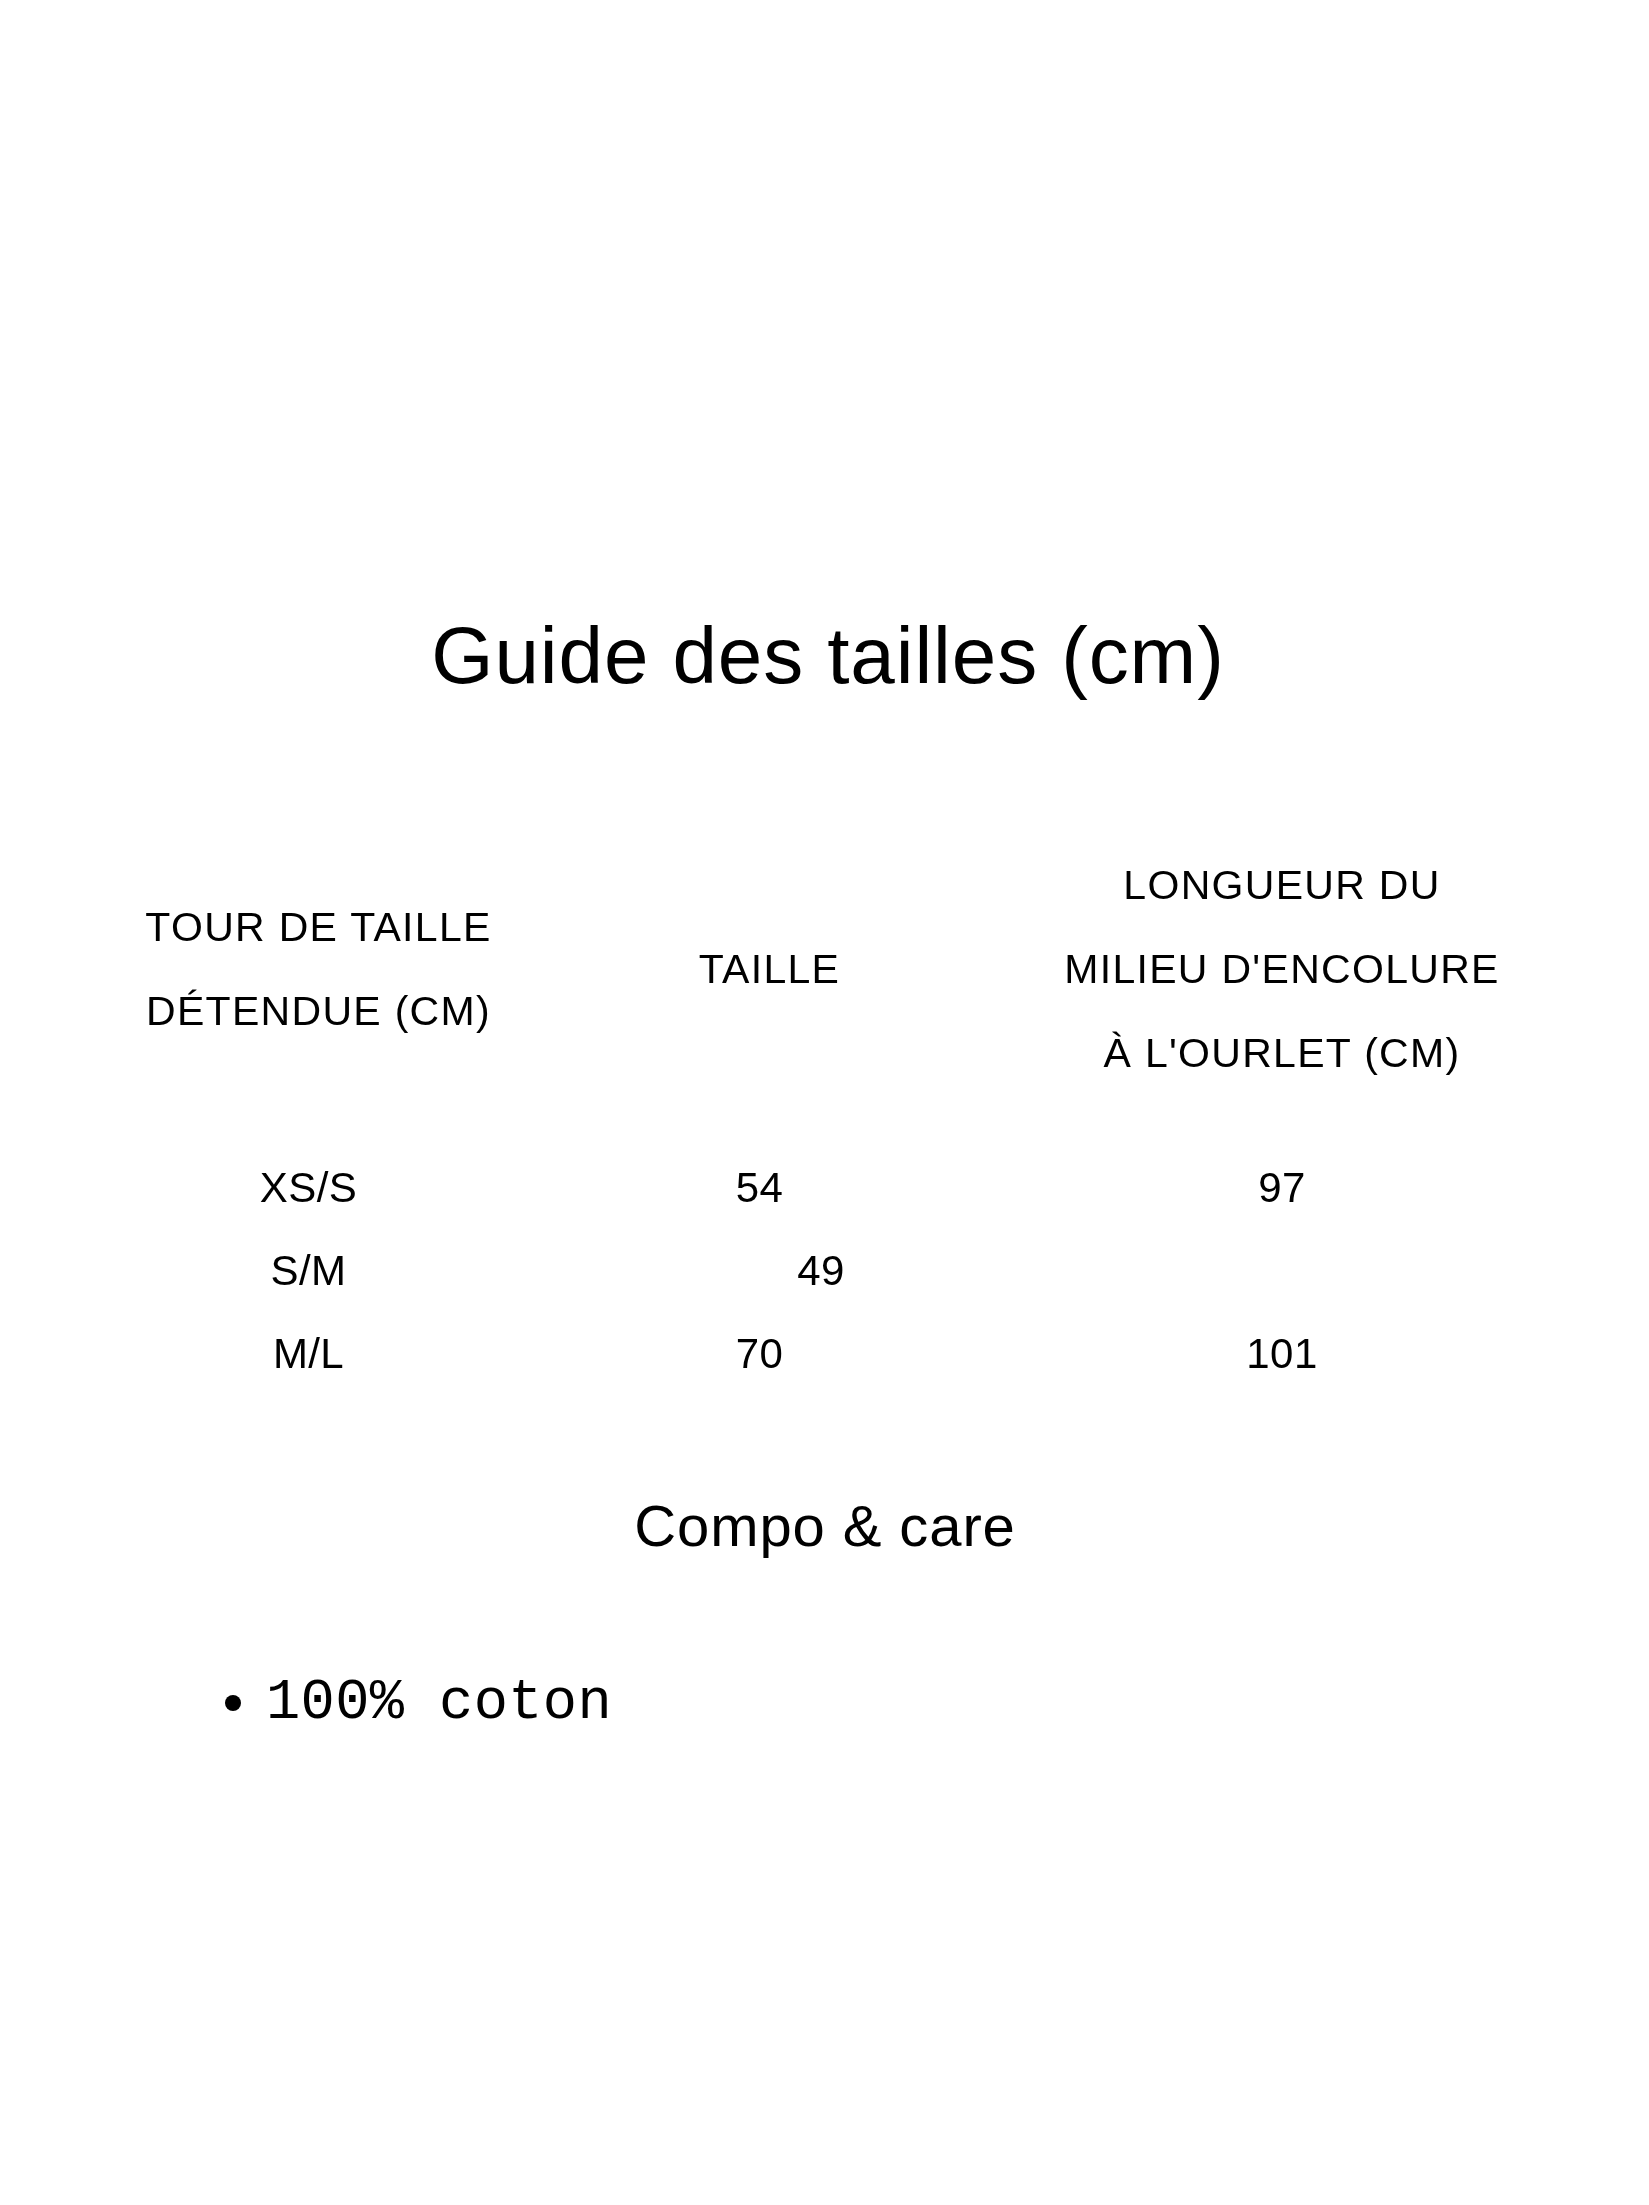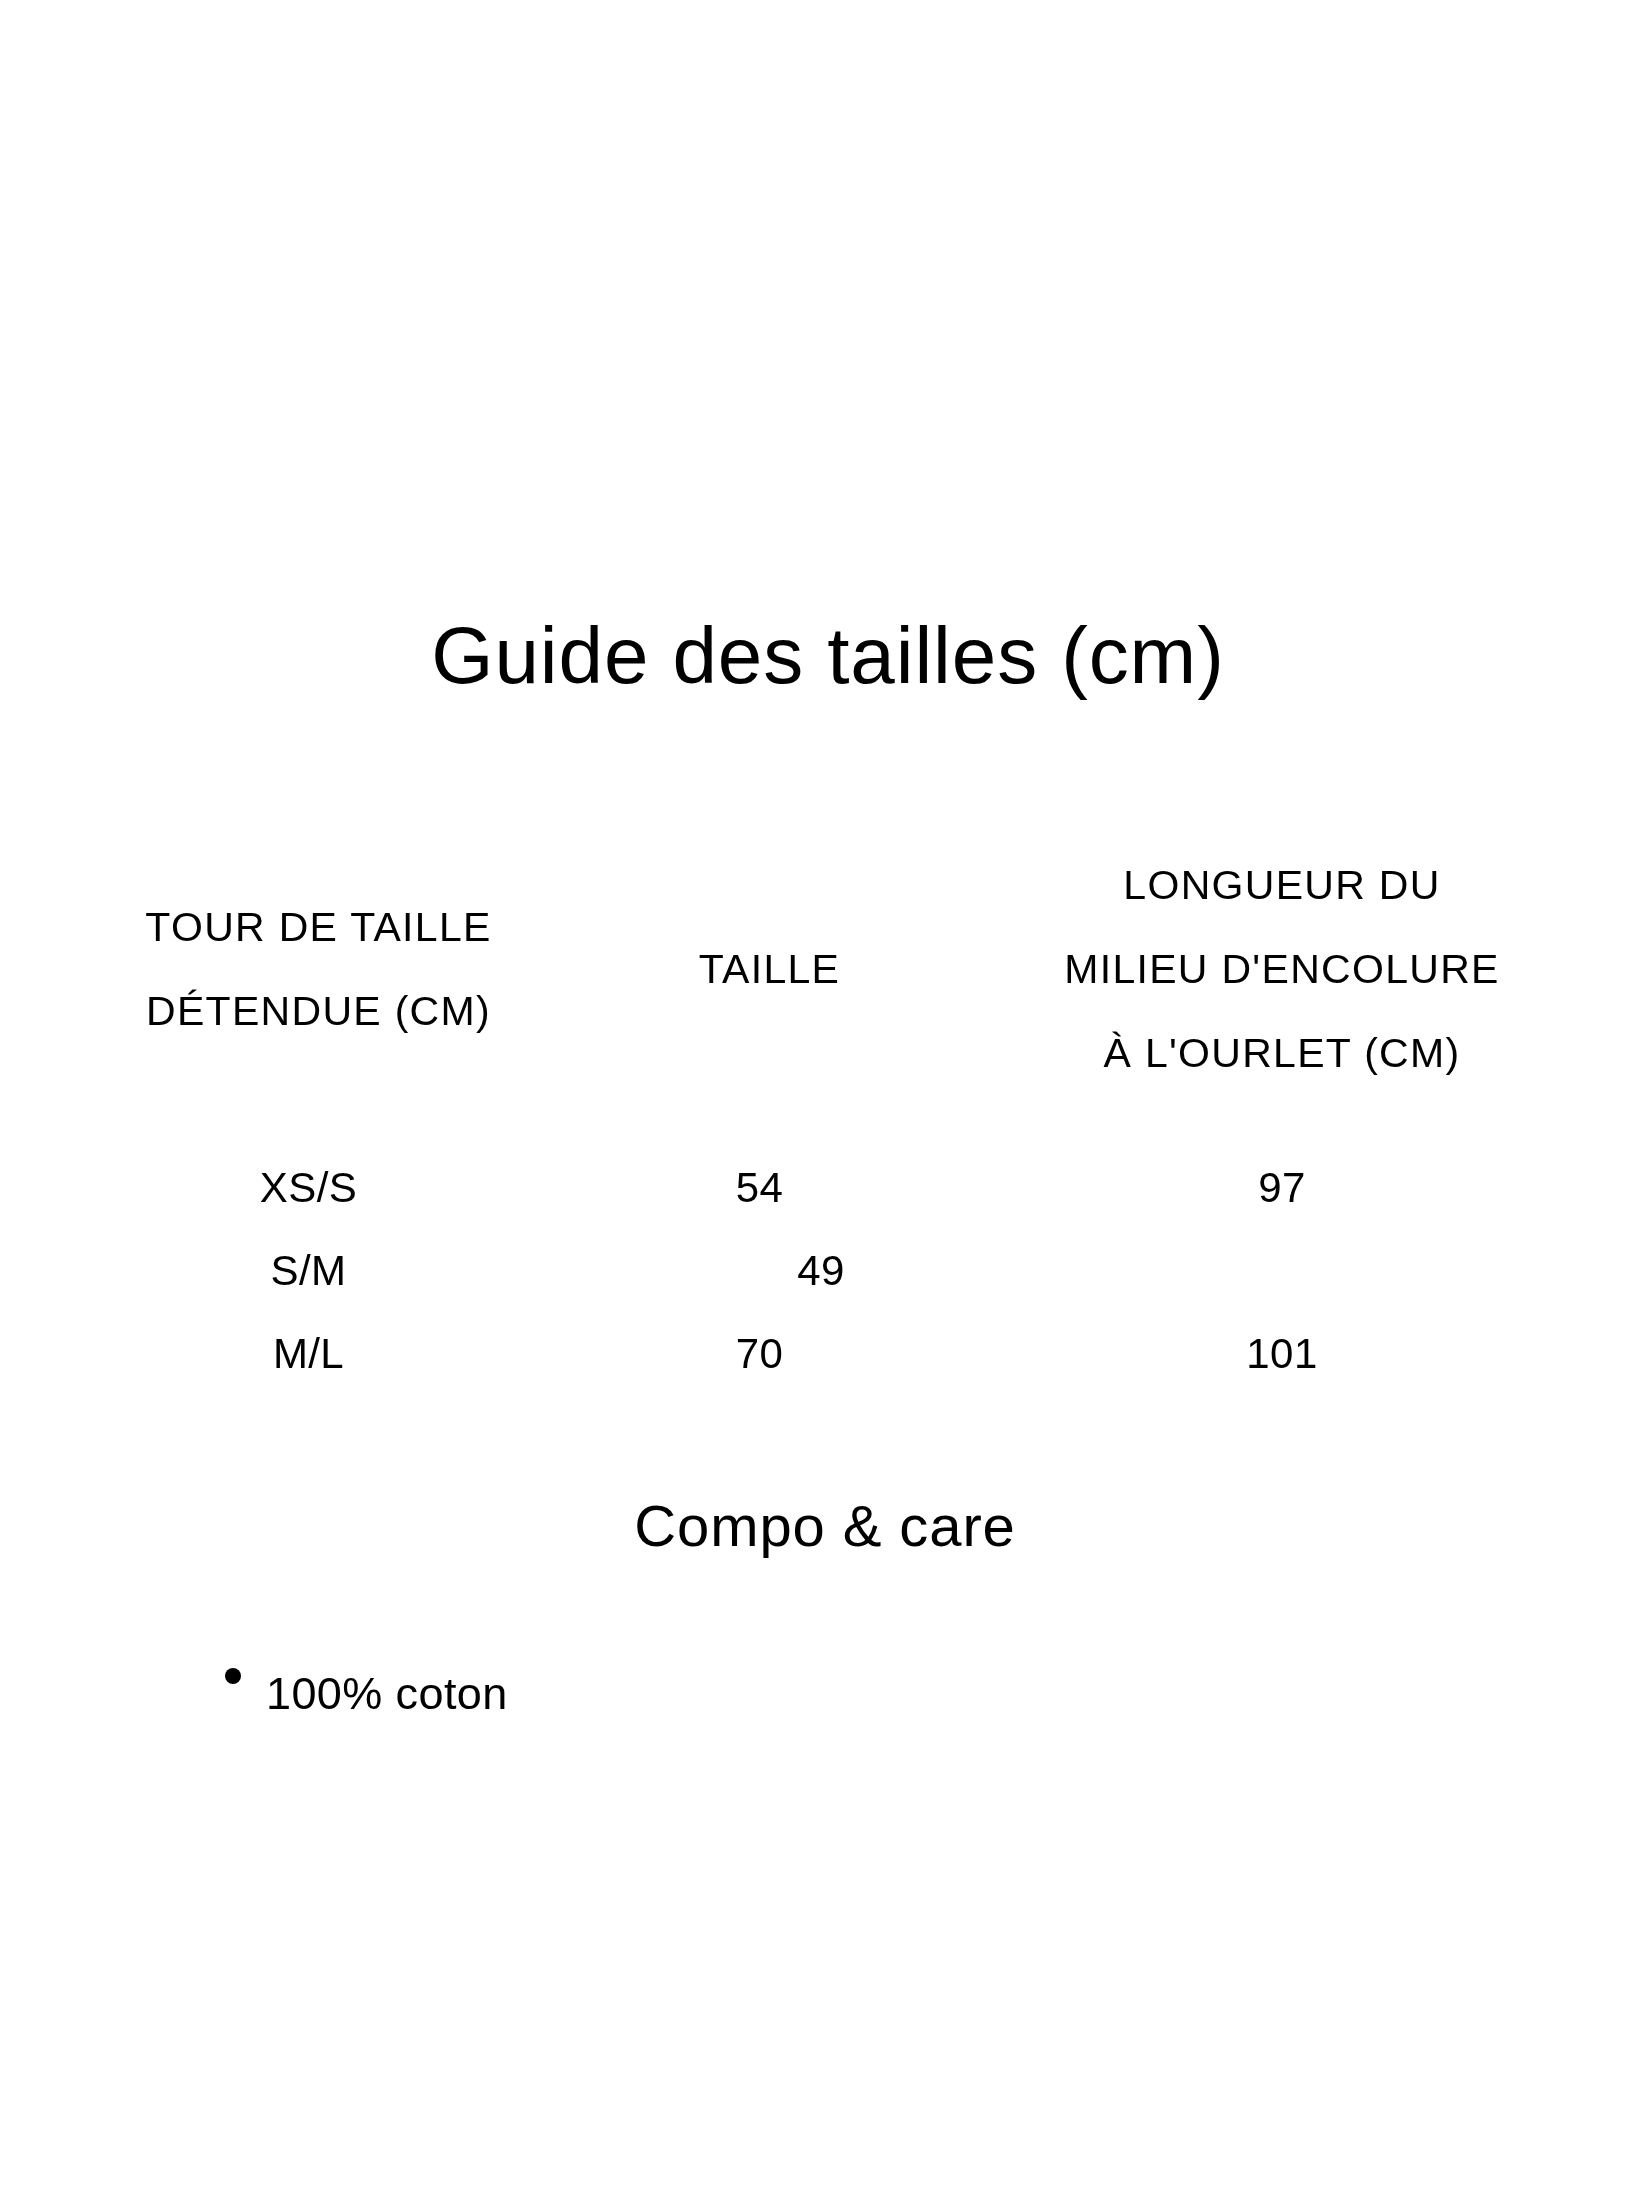--- a/index.html
+++ b/index.html
@@ -80,24 +80,26 @@
   .care-list {
     position: absolute;
     left: 225px;
     top: 1668px;
     margin: 0;
     padding: 0;
     list-style: none;
   }
   .care-list li {
     display: flex;
+    align-items: center;
     height: 70px;
-    font-size: 45px;
+    font-size: 57px;
     letter-spacing: 0.4px;
     white-space: nowrap;
+    font-family: Liberation Mono, monospace;
   }
   .bullet-dot {
     width: 16px;
     height: 16px;
     border-radius: 50%;
     background: #000000;
     margin-right: 25px;
     flex: none;
   }
 </style>

